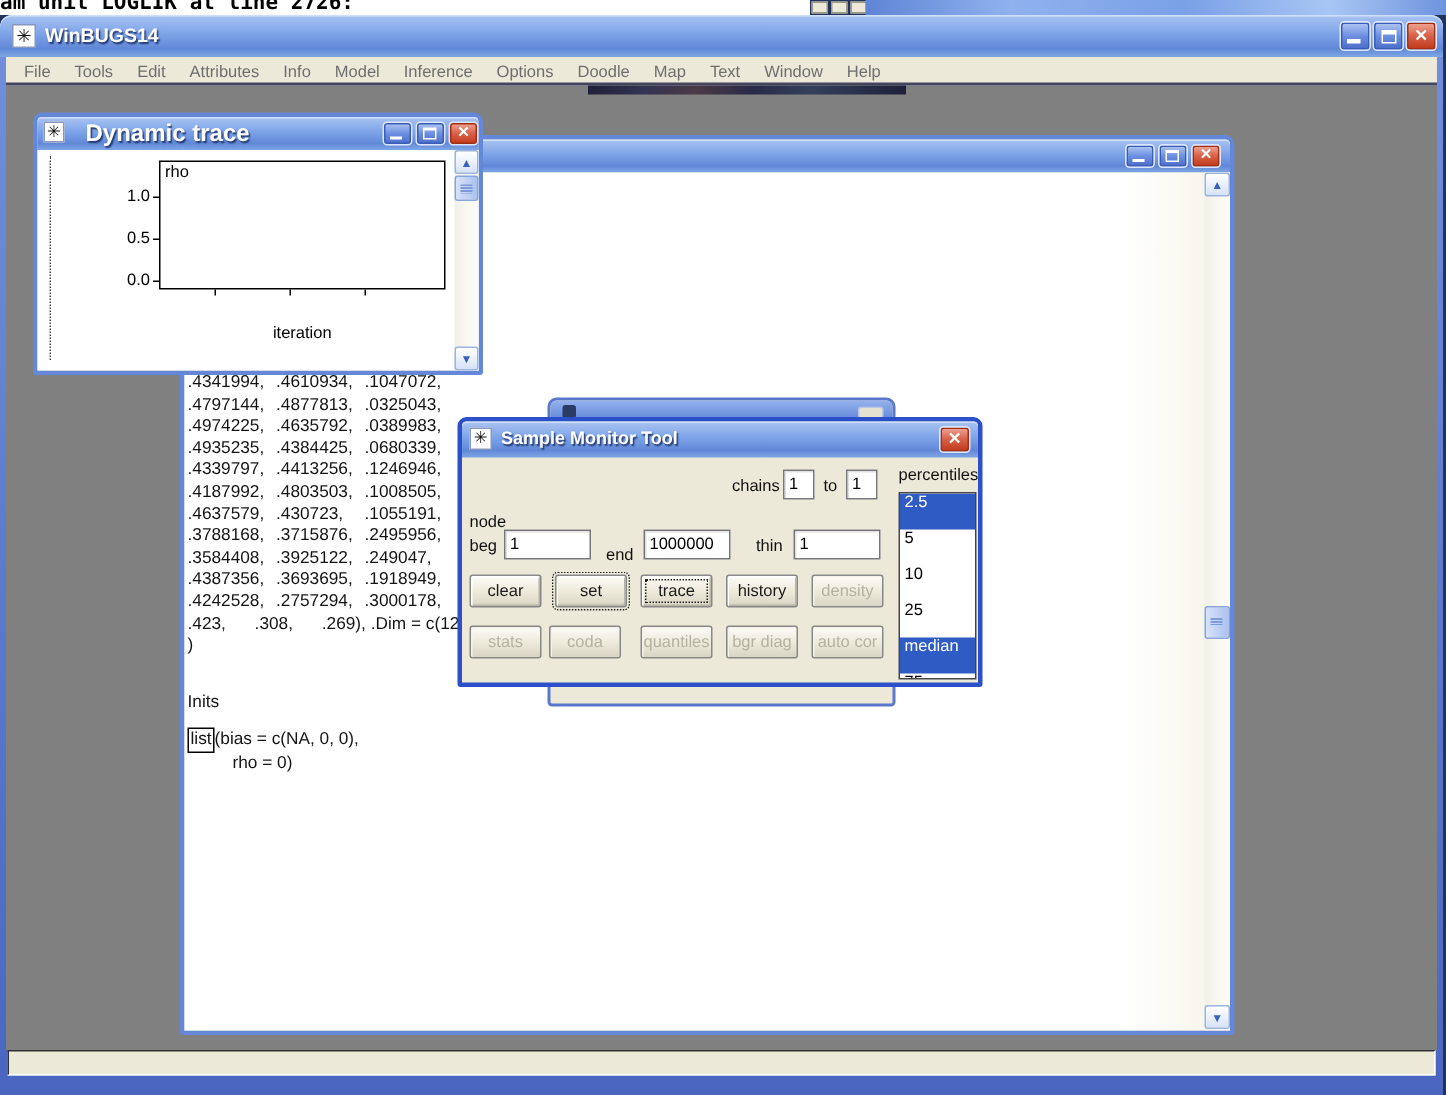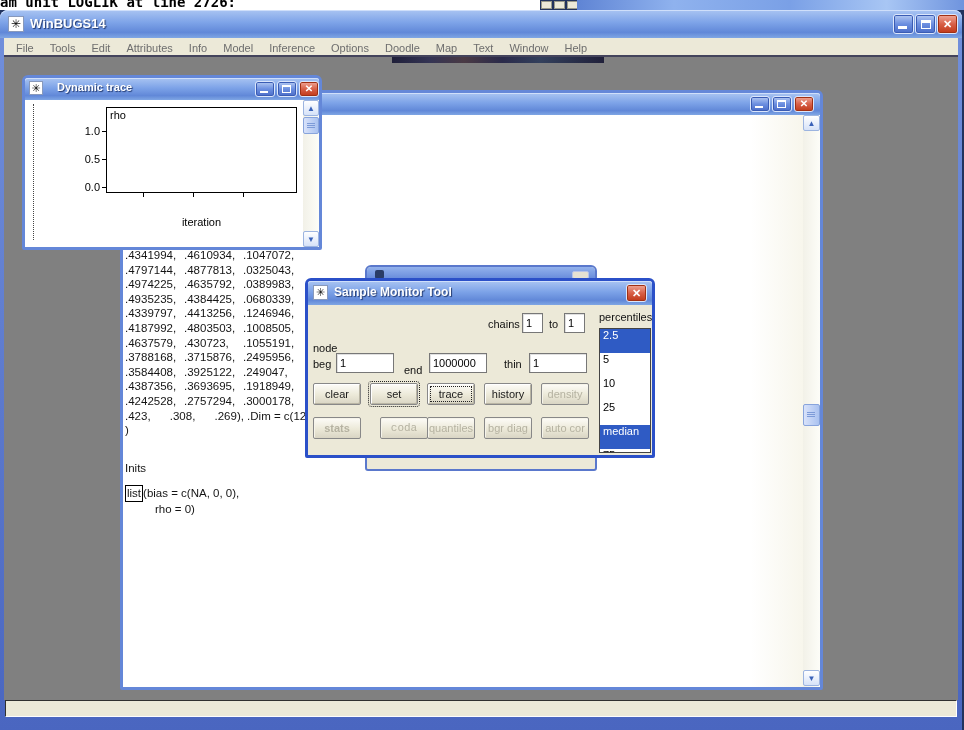--- a/index.html
+++ b/index.html
@@ -41,21 +41,21 @@
   .menu-item:first-child { margin-left:4px; }
   #mdi { left:4px; top:47px; width:954px; height:643px; background:#808080; }
   #dark-blob { left:388px; top:0; width:212px; height:6px;
     background:linear-gradient(90deg,#20203a,#343454 18%,#4a3a44 34%,#2a2a4a 52%,#33405c 70%,#20203a); }
   #status-bar { left:5px; top:690px; width:952px; height:17px; background:#ece9d8;
     border-top:1px solid #303030; border-left:1px solid #303030; border-right:1px solid #fff; border-bottom:1px solid #fdfdfd; }
 
   
   .subwin { border:3px solid #6487d8; border-radius:6px 6px 2px 2px; background:#ece9d8; }
   .subwin .titlebar { position:absolute; left:0; top:0; right:0; height:22px; border-radius:3px 3px 0 0; }
-  .subwin .win-title { position:absolute; left:24px; top:3px; font-size:11px;padding-left:8px; }
+  .subwin .win-title { position:absolute; left:24px; top:3px; font-size:16px;padding-left:8px; }
   .subwin .app-icon { position:absolute; left:4px; top:3px; width:14px; height:14px; font-size:11px; line-height:12px; }
   .cap-btn.sm { width:20px; height:16px; line-height:14px; font-size:10px; }
   .cap-btn.sm .glyph-min { left:4px; bottom:3px; width:8px; height:2px; }
   .cap-btn.sm .glyph-max { left:4px; top:3px; width:9px; height:8px; border-top-width:2px; }
 
   
   #trace-window { left:22px; top:75px; width:300px; height:175px; z-index:5; }
   #trace-content { position:absolute; left:0; top:22px; width:294px; height:147px; background:#fff; }
   #trace-margin-line { left:8px; top:4px; height:136px; width:0; border-left:1px dotted #444; }
   #plot-box { left:81px; top:7px; width:191px; height:86px; border:1px solid #000; background:#fff; }
@@ -257,22 +257,22 @@
     <span class="fld-label" id="smt-thin-label">thin</span>
     <input class="tbox" id="smt-thin" value="1" style="">
     <div class="btn-row" id="btn-row-1">
         <button class="xp-btn" style="left: 5px;">clear</button>
         <button class="xp-btn focus-outer" style="left: 62px;">set</button>
         <button class="xp-btn focus-inner" style="left: 119px;">trace</button>
         <button class="xp-btn" style="left: 176px;">history</button>
         <button class="xp-btn disabled" style="left: 233px;">density</button>
       </div>
     <div class="btn-row" id="btn-row-2">
-        <button class="xp-btn disabled" style="left: 5px; font-weight: bold;">stats</button>
-        <button class="xp-btn disabled" style="left: 72px; font-family: Liberation Mono, monospace;">coda</button>
+        <button class="xp-btn disabled" style="left: 5px;">stats</button>
+        <button class="xp-btn disabled" style="left: 58px;">coda</button>
         <button class="xp-btn disabled" style="left: 119px;">quantiles</button>
         <button class="xp-btn disabled" style="left: 176px;">bgr diag</button>
         <button class="xp-btn disabled" style="left: 233px;">auto cor</button>
       </div>
   </div>
 </div>
 
 <div class="abs subwin" id="trace-window">
   <div class="titlebar">
     <span class="app-icon">✳</span>

